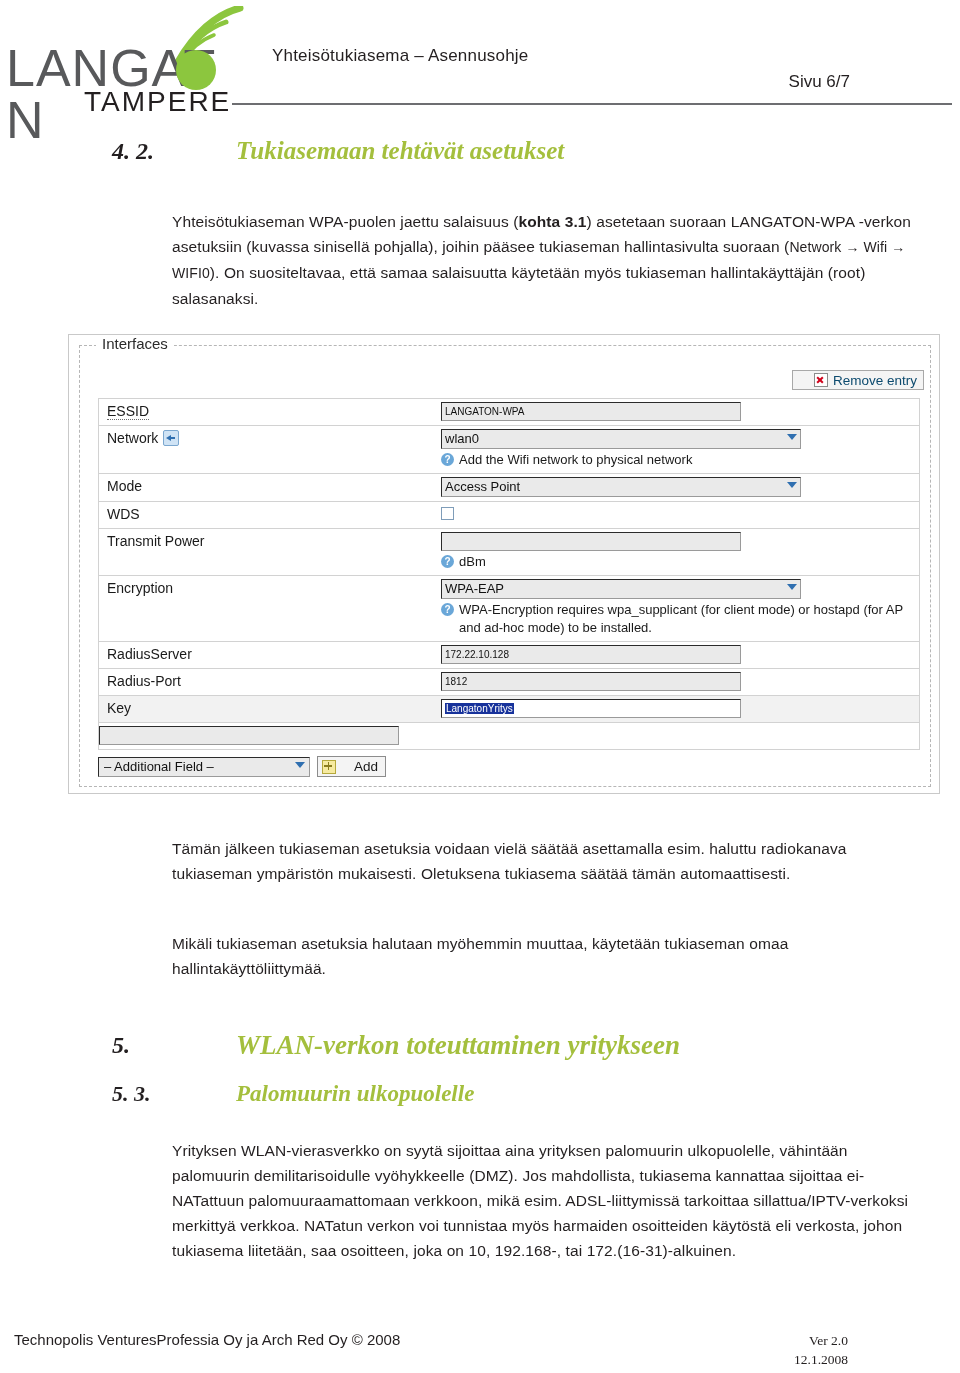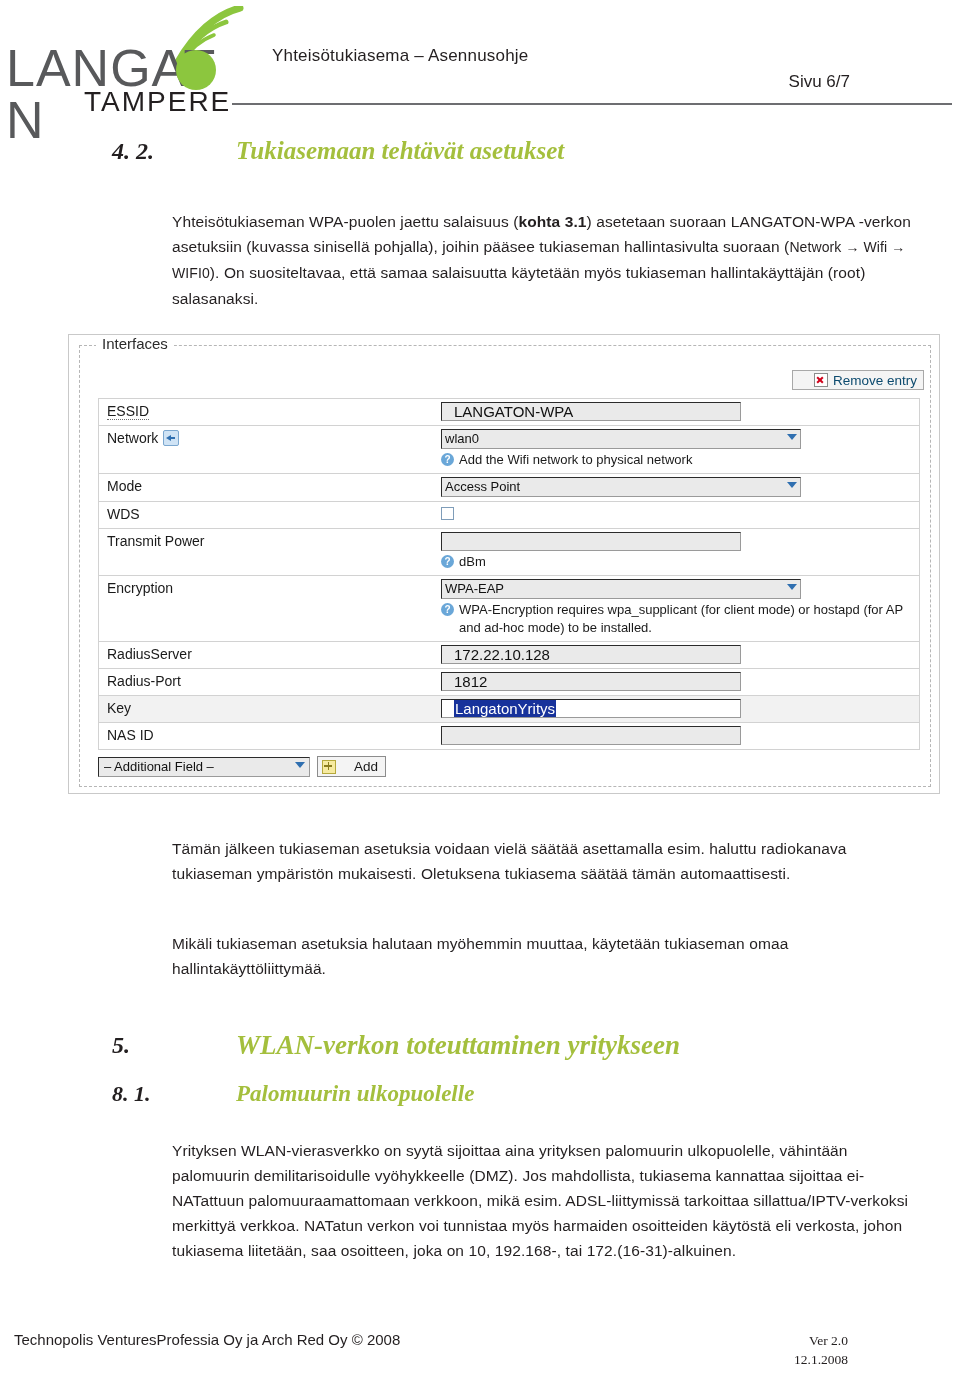--- a/index.html
+++ b/index.html
@@ -133,22 +133,22 @@
   }
   .fl .dotted{border-bottom:1px dotted #6b6b6b;}
   .fv{
     flex:1;padding:3px 0 4px 0;
     box-sizing:border-box;
   }
 
   .inp{
     width:300px;height:19px;box-sizing:border-box;
     border:1px solid #9a9a9a;border-top-color:#2b2b2b;border-left-color:#2b2b2b;
-    background:#eaeaea;font-size:15px;color:#111;
-    padding:1px 12px;line-height:15px;
+    background:#eaeaea;font-size:10px;color:#111;
+    padding:1px 3px;line-height:15px;
     font-family:"Liberation Sans", sans-serif;
   }
   .inp.white{background:#ffffff;}
   .sel{
     width:360px;height:20px;box-sizing:border-box;
     border:1px solid #9a9a9a;border-top-color:#2b2b2b;border-left-color:#2b2b2b;
     background:#eaeaea;font-size:13px;color:#111;
     padding:1px 18px 1px 3px;line-height:16px;position:relative;
   }
   .sel .arrow{
@@ -362,23 +362,20 @@
       <div class="frow hl">
         <div class="fl">
           <span>Key</span>
         </div>
         <div class="fv">
           <div class="inp white"><span class="sel-text">LangatonYritys</span></div>
         </div>
       </div>
 
       <div class="frow">
-        <div class="fl">
-          <span>NAS ID</span>
-        </div>
         <div class="fv">
           <div class="inp"></div>
         </div>
       </div>
 
     </div>
 
     <div class="addrow">
       <div class="sel-add">
         <span>– Additional Field –</span>
@@ -395,21 +392,21 @@
 
 <p class="body-text p-after1">Tämän jälkeen tukiaseman asetuksia voidaan vielä säätää asettamalla esim. haluttu radiokanava tukiaseman ympäristön mukaisesti. Oletuksena tukiasema säätää tämän automaattisesti.</p>
 <p class="body-text p-after2">Mikäli tukiaseman asetuksia halutaan myöhemmin muuttaa, käytetään tukiaseman omaa hallintakäyttöliittymää.</p>
 
 <div class="heading-5">
   <span class="h-num">5.</span>
   <span class="h-text">WLAN-verkon toteuttaminen yritykseen</span>
 </div>
 
 <div class="heading-51">
-  <span class="h-num">8. 1.</span>
+  <span class="h-num">5. 3.</span>
   <span class="h-text">Palomuurin ulkopuolelle</span>
 </div>
 
 <p class="body-text p-final">Yrityksen WLAN-vierasverkko on syytä sijoittaa aina yrityksen palomuurin ulkopuolelle, vähintään palomuurin demilitarisoidulle vyöhykkeelle (DMZ). Jos mahdollista, tukiasema kannattaa sijoittaa ei-NATattuun palomuuraamattomaan verkkoon, mikä esim. ADSL-liittymissä tarkoittaa sillattua/IPTV-verkoksi merkittyä verkkoa. NATatun verkon voi tunnistaa myös harmaiden osoitteiden käytöstä eli verkosta, johon tukiasema liitetään, saa osoitteen, joka on 10, 192.168-, tai 172.(16-31)-alkuinen.</p>
 
 <div class="footer-left">Technopolis VenturesProfessia Oy ja Arch Red Oy © 2008</div>
 <div class="footer-right">
   <div>Ver 2.0</div>
   <div>12.1.2008</div>
 </div>

